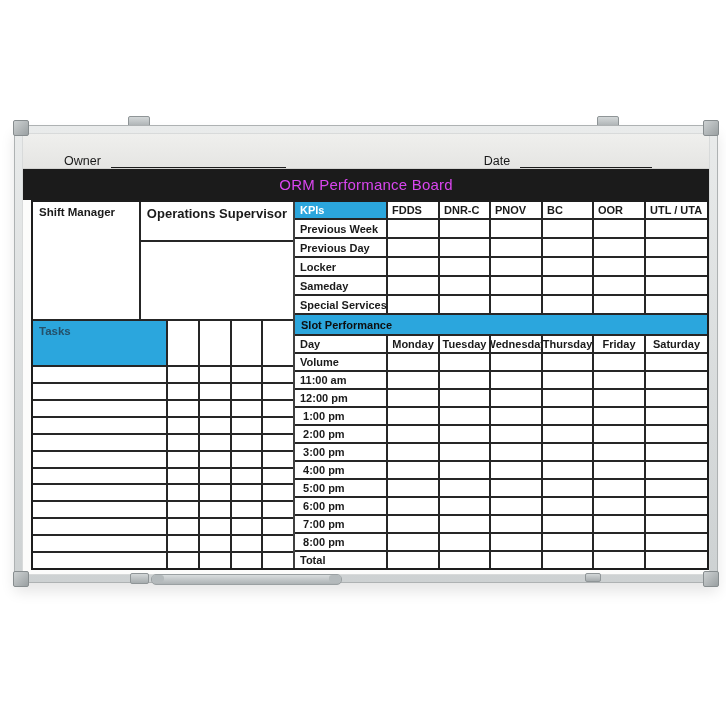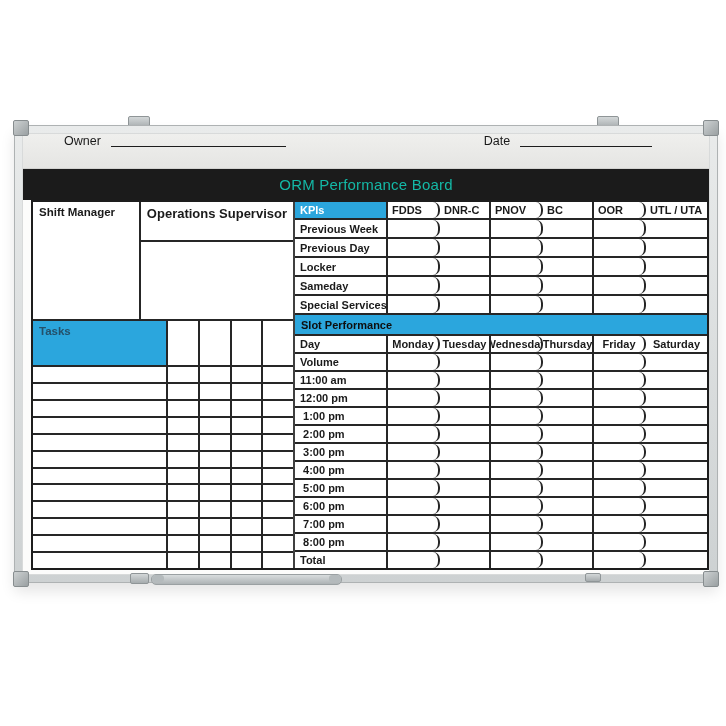--- a/index.html
+++ b/index.html
@@ -25,28 +25,28 @@
   .clip.b1{left:130px;top:573px;width:17px;height:9px;z-index:2;}
   .clip.b2{left:585px;top:573px;width:14px;height:7px;z-index:2;}
   .tray{position:absolute;left:151px;top:574px;width:189px;height:9px;z-index:2;
         background:linear-gradient(#d8dcdd,#adb3b5);border:1px solid #9aa0a2;border-radius:5px;}
   .tray .cap{position:absolute;top:0;width:12px;height:7px;background:#b4babc;border-radius:3px;}
   .tray .cap.l{left:0}.tray .cap.r{right:0}
 
   
   .band{position:absolute;left:0;top:0;width:100%;height:35px;box-sizing:border-box;
         background:linear-gradient(#efefed,#e5e5e3);border-bottom:1px solid #d2d2d0;
-        display:flex;align-items:flex-start;font-size:12.5px;}
+        display:flex;align-items:flex-end;font-size:12.5px;}
   .band .lbl{margin-left:41px;}
   .band .lbl.date{margin-left:198px;}
   .wline{display:inline-block;height:12px;border-bottom:1.6px solid #1d1d1d;margin-left:10px;}
   .wline.owner{width:175px;}
   .wline.date{width:132px;}
   .titlebar{position:absolute;left:0;top:35px;width:100%;height:31px;background:#1b1b1b;
-            color:#14b8a6;display:flex;align-items:center;justify-content:center;
+            color:#d946ef;display:flex;align-items:center;justify-content:center;
             font-size:15px;letter-spacing:.2px;}
 
   
   .tbl{position:absolute;left:8px;top:66px;width:678px;height:370px;box-sizing:border-box;
        display:flex;border:2px solid #1d1d1d;background:#fff;font-size:11px;font-weight:700;}
   .tbl *{box-sizing:border-box;}
   .cell{border-right:2px solid #262626;overflow:hidden;white-space:nowrap;}
   .row{display:flex;border-bottom:2px solid #262626;}
   .left-sec{width:262px;border-right:2px solid #404040;display:flex;flex-direction:column;}
   .managers-row{height:119px;display:flex;border-bottom:2px solid #262626;}
@@ -58,21 +58,21 @@
   .tasks-cell{width:135px;background:#2ba6dd;color:#24506a;padding:4px 6px;font-size:11.5px;}
   .narrowwrap{flex:1;display:flex;}
   .ncell{flex:1;border-right:2px solid #262626;}
   .ncell:last-child{border-right:none;}
   .left-rows{flex:1;display:flex;flex-direction:column;}
   .lrow{flex:1;display:flex;border-bottom:2px solid #262626;}
   .lrow:last-child{border-bottom:none;}
   .lw{width:135px;border-right:2px solid #262626;}
   .right-sec{flex:1;min-width:0;display:flex;flex-direction:column;}
   .rc0{width:93px;padding:2px 5px;}
-  .rc1,.rc3,.rc5{width:52px;border-radius:7px;}
+  .rc1,.rc3,.rc5{width:52px;}
   .rc2,.rc4{width:51px;}
   .rcl{flex:1;border-right:none;}
   .hcell{padding:2px 4px;display:flex;align-items:center;}
   .kpi-head{height:22px;align-items:center;}
   .kpi-name{background:#2ba6dd;color:#fff;display:flex;align-items:center;}
   .kpirow{height:19px;}
   .kpirow .rc0{display:flex;align-items:center;}
   .slot-bar{height:24px;background:#2ba6dd;color:#0e0e0e;border-bottom:2px solid #262626;
             display:flex;align-items:center;padding-left:6px;}
   .day-row{height:22px;}

